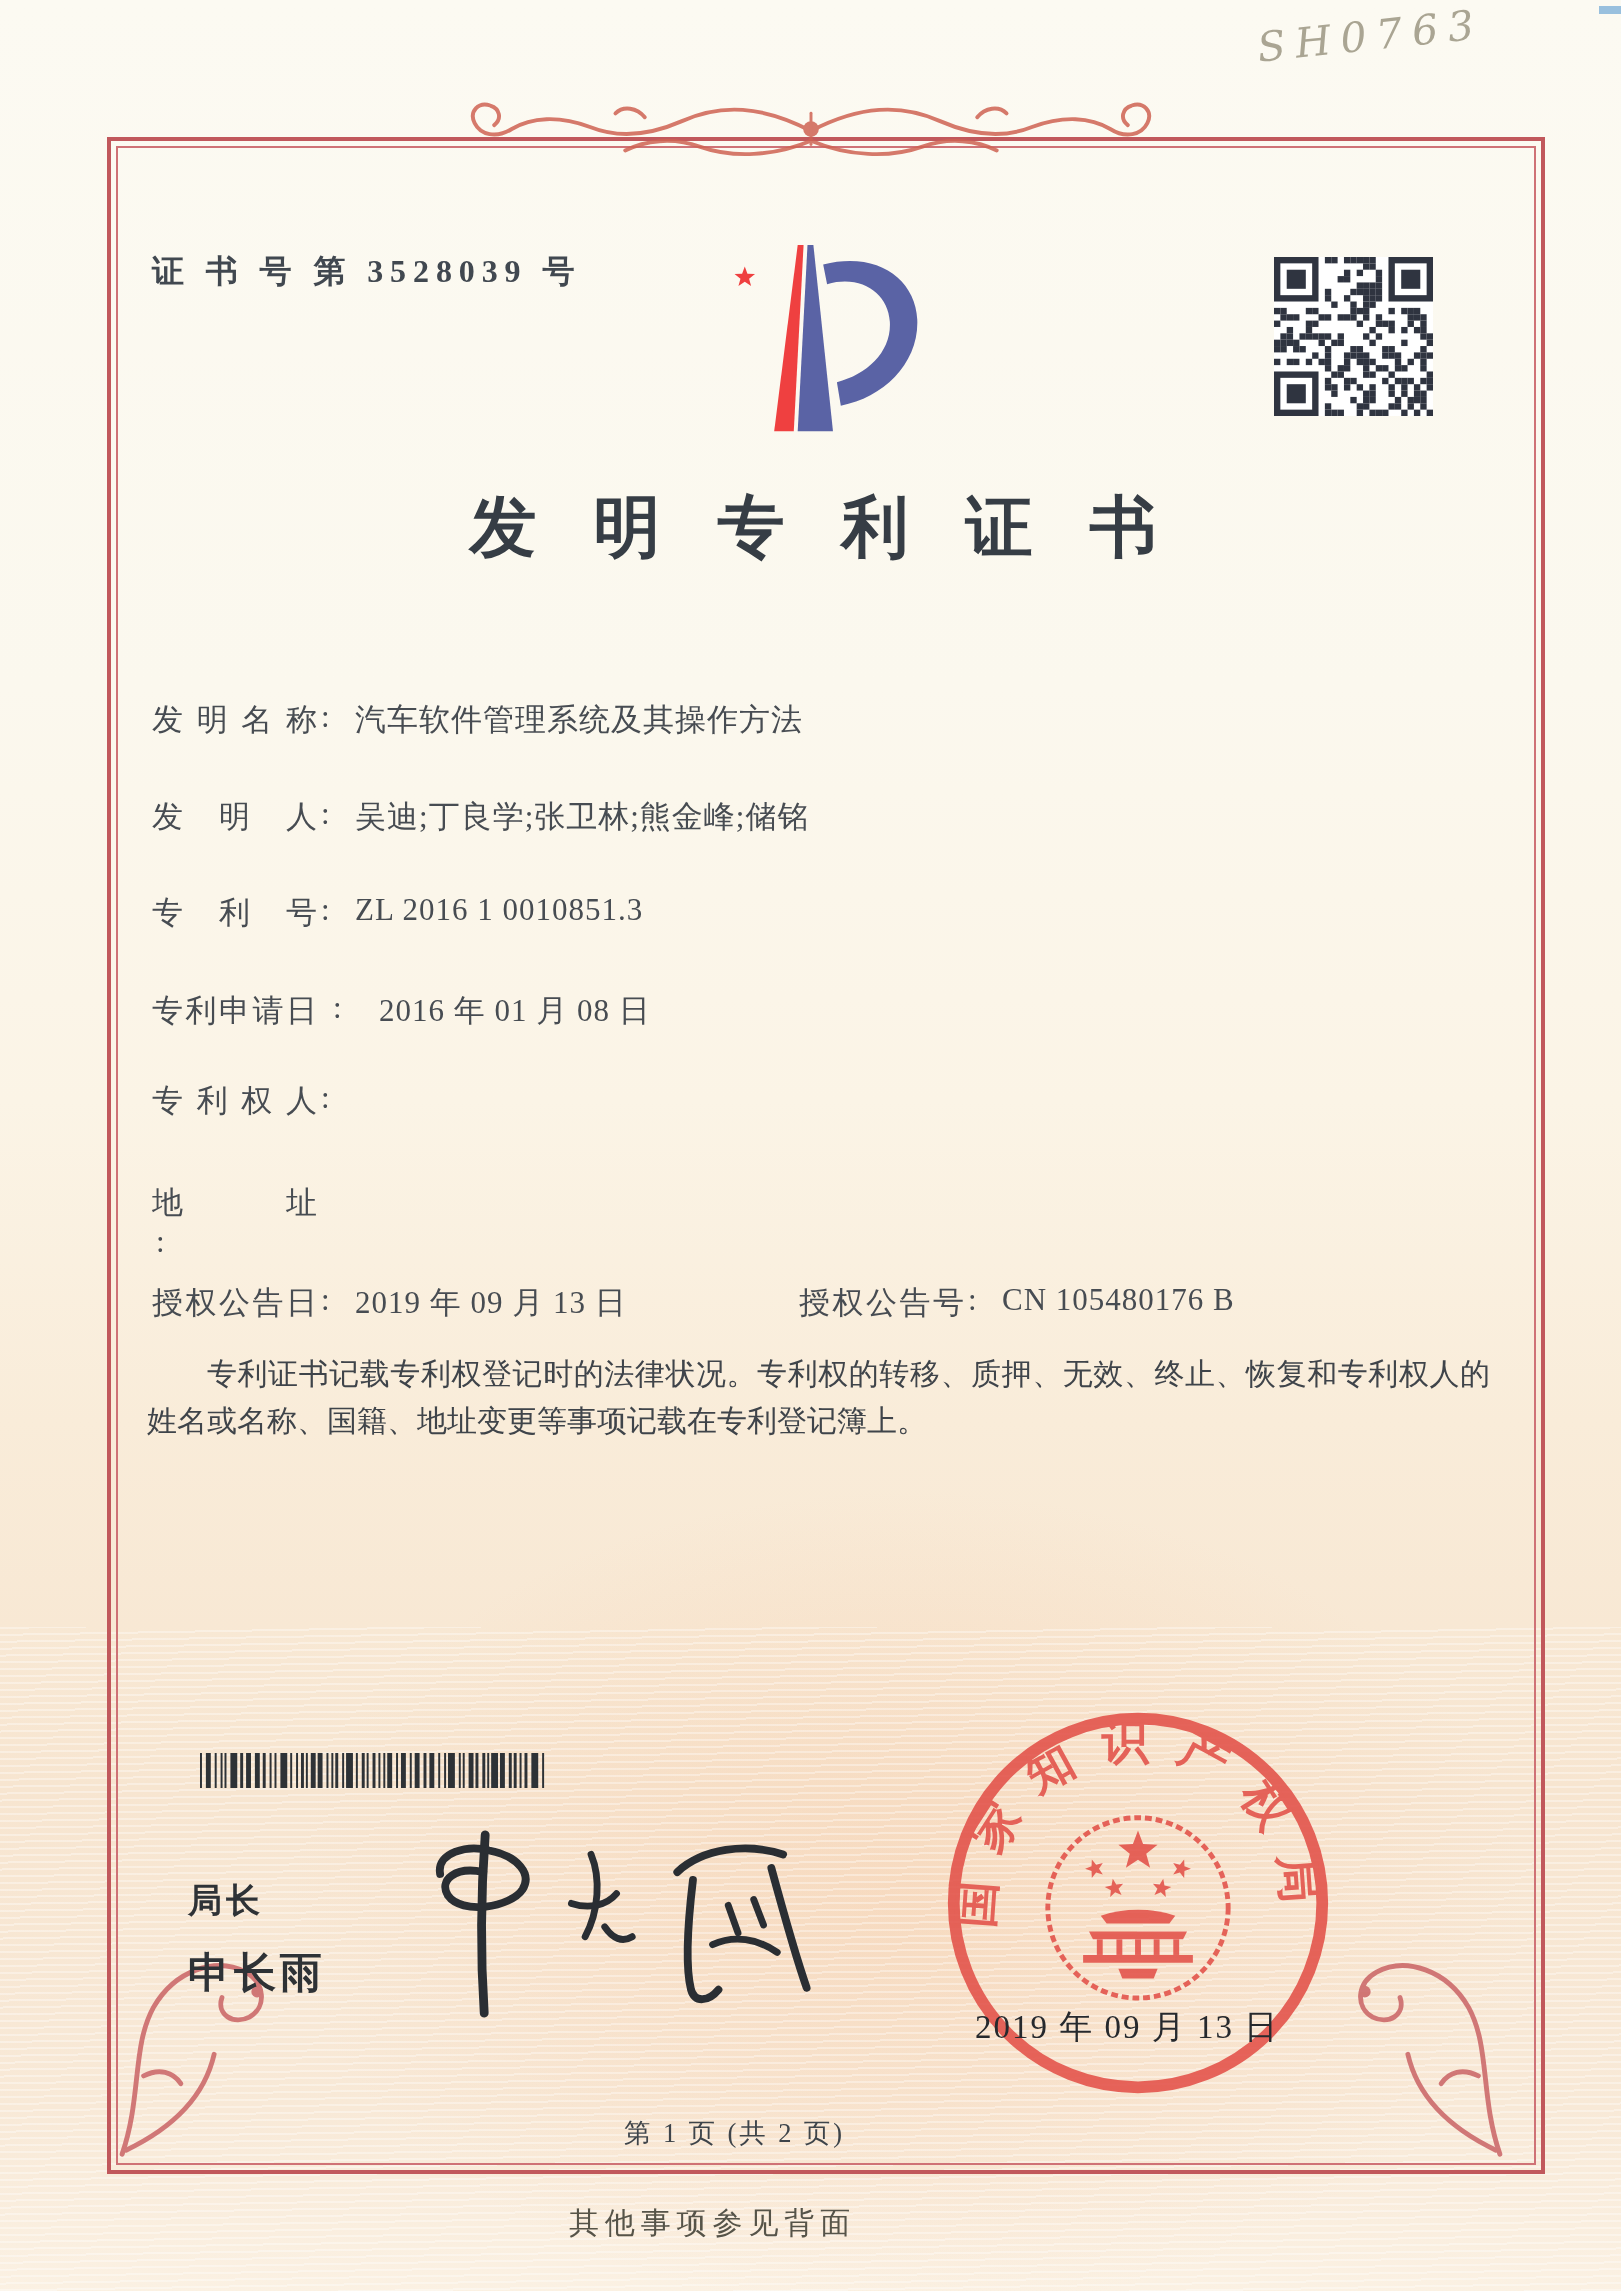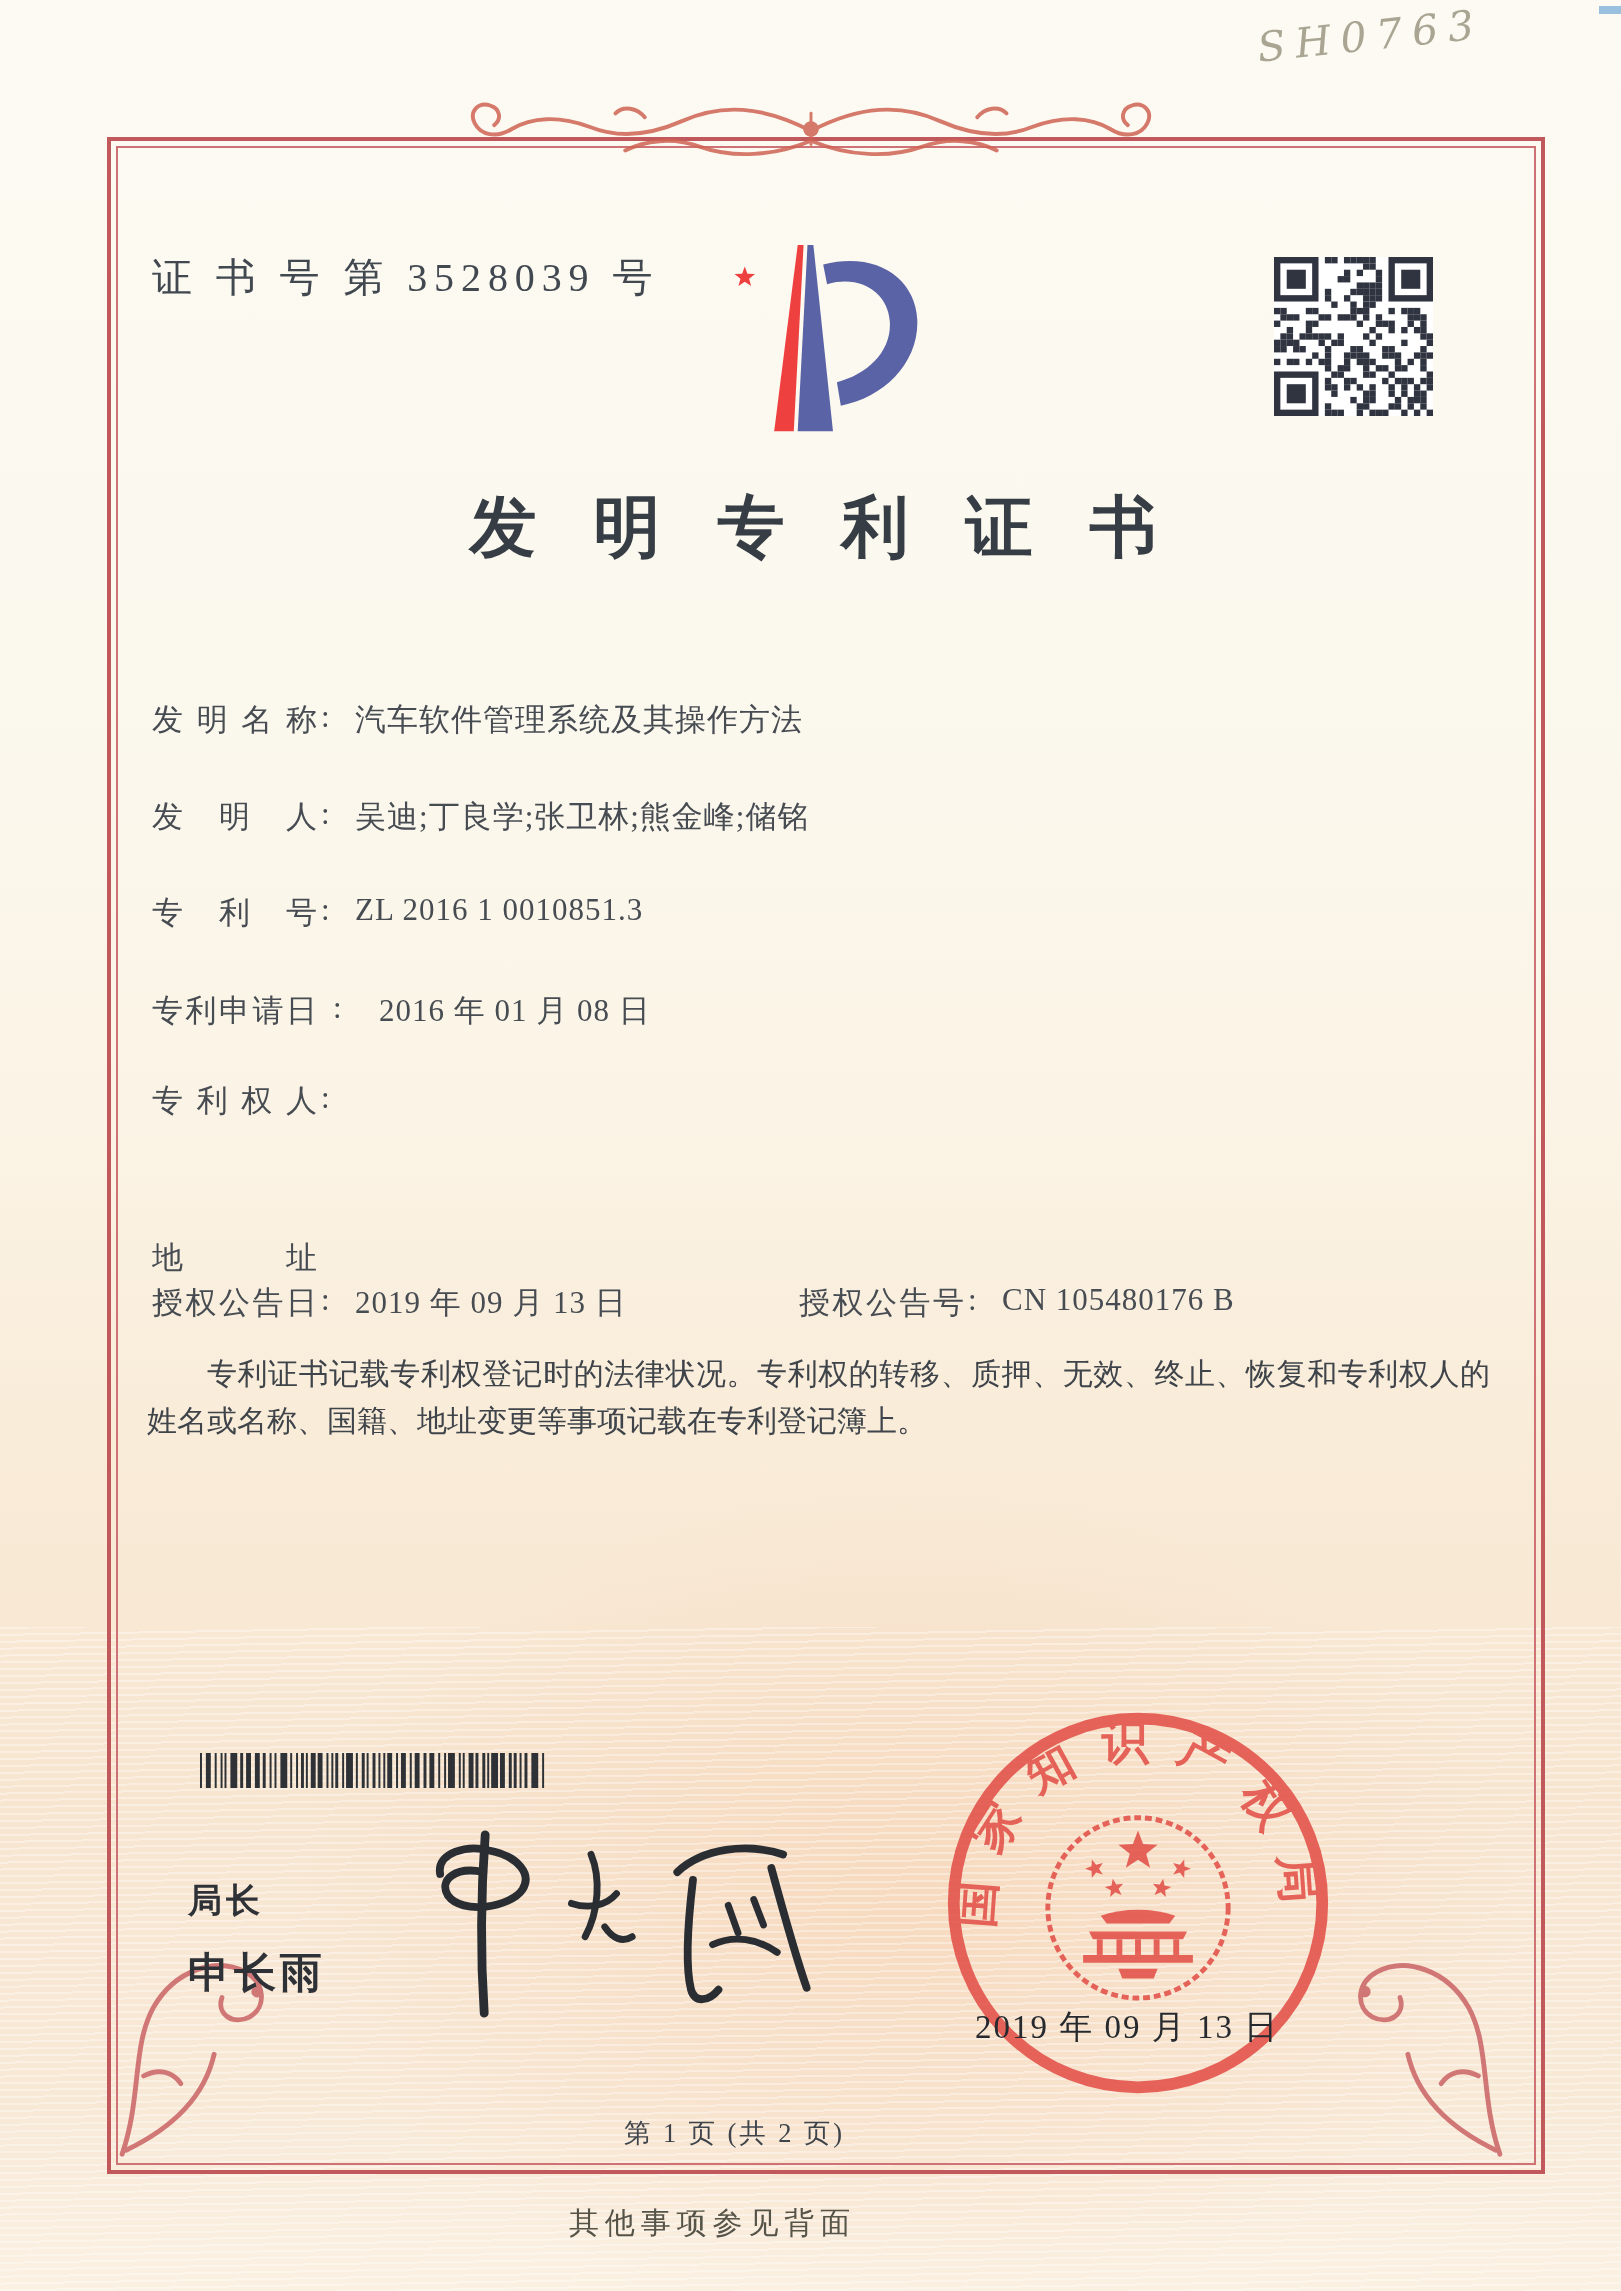--- a/index.html
+++ b/index.html
@@ -18,38 +18,38 @@
   .frame{position:absolute;left:107px;top:137px;width:1430px;height:2029px;z-index:1;
     border:4.9px solid #c1585c;}
   .frame-inner{position:absolute;inset:4.9px;border:2px solid #cf7276;}
   .content{position:absolute;inset:0;z-index:2;}
 
   .handwritten{position:absolute;left:1257px;top:11.8px;font-size:41px;font-style:italic;
     color:#aaa593;letter-spacing:9.8px;transform:rotate(-6deg);
     font-family:"DejaVu Serif","Liberation Serif",serif;}
   .blue-tick{position:absolute;right:0;top:5.9px;width:21.6px;height:7.8px;background:#7fb2d8;opacity:.8;}
 
-  .cert-no{position:absolute;left:152px;top:250px;font-size:40px;letter-spacing:6.9px;color:#414850;}
+  .cert-no{position:absolute;left:152px;top:250px;font-size:32px;letter-spacing:6.9px;color:#414850;font-weight:bold;}
 
   .logo{position:absolute;left:684px;top:243px;width:247px;height:196px;}
   .qr{position:absolute;left:1274px;top:257px;width:159px;height:159px;background:#fff;}
 
   .title{position:absolute;left:calc(50% + 31px);top:482px;transform:translateX(-50%);
     white-space:nowrap;font-size:67px;font-weight:700;letter-spacing:57px;color:#363d45;}
 
   .frow{position:absolute;left:152px;display:flex;align-items:flex-start;font-size:31px;color:#474c52;}
   .f-label{display:inline-block;width:165px;text-align:justify;text-align-last:justify;flex:none;}
   .f-colon{flex:none;margin:0 25.5px 0 3.9px;}
   .f-value{letter-spacing:1px;}
   .row-name{top:699px;}
   .row-inventors{top:796px;}
   .row-patentno{top:892px;}
   .row-filing{top:990px;gap:12px;}
   .row-patentee{top:1080px;}
-  .row-address{top:1237px;flex-direction:column;}
+  .row-address{top:1182px;flex-direction:column;}
   .row-address .f-value{max-width:1083px;line-height:1.62;}
   .row-grant{top:1282px;width:1333px;}
   .grant-pair{display:flex;align-items:flex-start;}
   .grant-pair.second{position:absolute;left:647px;top:0;}
 
   .body-text{position:absolute;left:147px;top:1351px;width:1343px;font-size:30px;
     line-height:1.56;color:#3f444a;text-align:justify;}
   .body-text p{margin:0;text-indent:2em;}
 
   .barcode{position:absolute;left:200px;top:1753px;width:349px;height:35px;}

